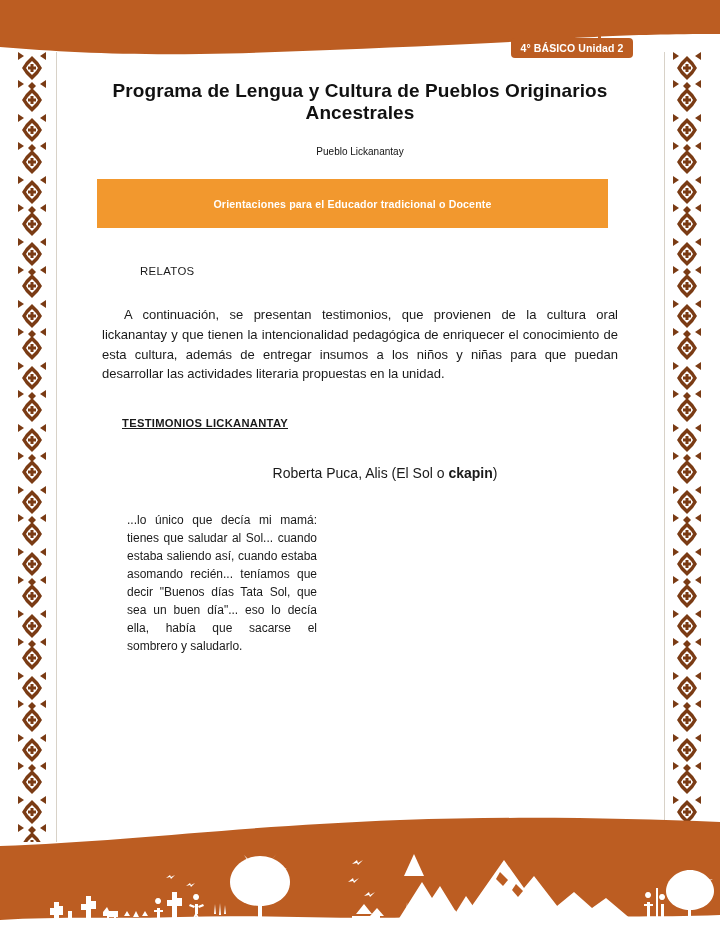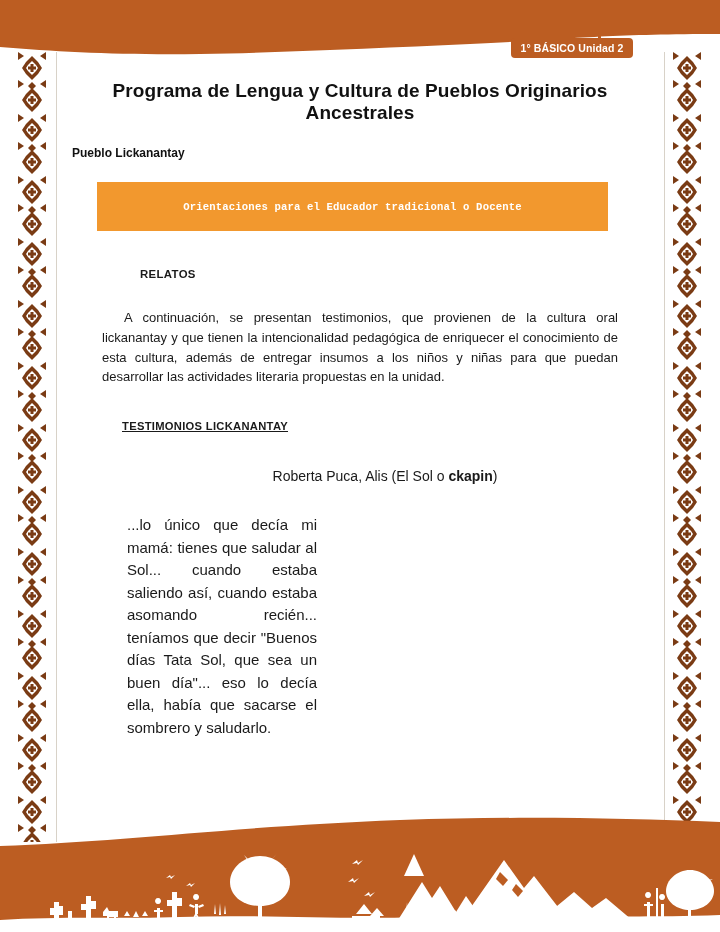--- a/index.html
+++ b/index.html
@@ -108,46 +108,46 @@
 
   .doc-title {
     font-size: 19px;
     font-weight: bold;
     text-align: center;
     margin: 0 0 22px 0;
     letter-spacing: 0.1px;
     color: #111;
   }
   .doc-subtitle {
-    font-size: 12px;
-    font-weight: bold;
+    font-size: 10px;
+    font-weight: normal;
+    text-align: center;
     margin: 0 0 22px 0;
     color: #111;
   }
 
   .orange-banner {
     background: #f2982e;
     height: 49px;
     margin: 0 40px 0 25px;
     display: flex;
     align-items: center;
     justify-content: center;
-    font-family: Liberation Mono, monospace;
   }
   .orange-banner-text {
     color: #ffffff;
     font-size: 10.6px;
     font-weight: bold;
     text-align: center;
     letter-spacing: 0.15px;
   }
 
   .section-heading {
     font-size: 11.4px;
-    font-weight: bold;
+    font-weight: normal;
     margin: 37px 0 0 68px;
     letter-spacing: 0.35px;
   }
 
   .intro-para {
     font-size: 13px;
     line-height: 1.52;
     text-align: justify;
     margin: 28px 30px 0 30px;
     text-indent: 22px;
@@ -164,40 +164,40 @@
 
   .attribution {
     font-size: 14px;
     margin: 36px 0 0 50px;
     color: #1a1a1a;
     text-align: center;
   }
   .attribution b { font-weight: bold; }
 
   .quote-block {
-    font-size: 15px;
+    font-size: 12px;
     line-height: 1.50;
     margin: 30px 0 0 55px;
     width: 190px;
     text-align: justify;
     color: #1a1a1a;
   }
 </style>
 </head>
 <body>
 
 <div id="page">
 
   <svg class="top-band" viewBox="0 0 720 70" preserveAspectRatio="none">
     <path d="M0,0 L720,0 L720,34 C600,34 560,40 470,44
              C380,48 300,52 200,54 C120,55 60,52 0,47 Z" fill="#bc5d22"></path>
   </svg>
 
   <div class="badge-stem"></div>
-  <div class="unit-badge">1° BÁSICO Unidad 2</div>
+  <div class="unit-badge">4° BÁSICO Unidad 2</div>
 
   <div class="border-rule left"></div>
   <div class="border-rule right"></div>
 
   <svg class="side-border left" viewBox="0 0 32 790" preserveAspectRatio="none">
     <defs>
       <pattern id="andean" x="0" y="0" width="32" height="62" patternUnits="userSpaceOnUse">
         <g fill="#7a3b14">
 
           <path d="M16,4 L22,10 L26,16 L22,22 L16,28 L10,22 L6,16 L10,10 Z"></path>

